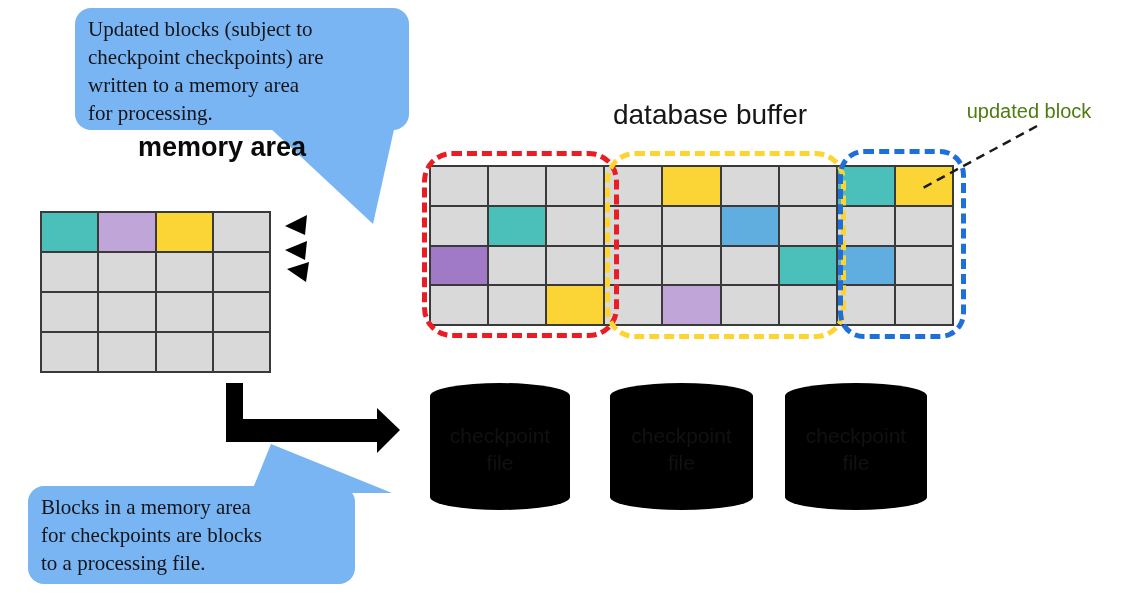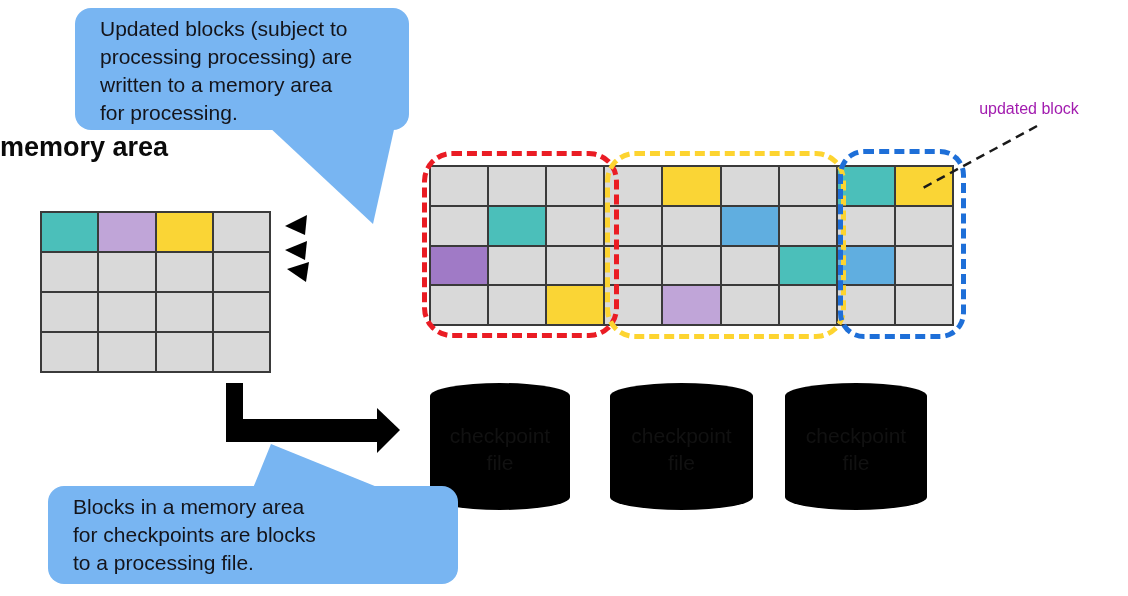--- a/index.html
+++ b/index.html
@@ -1,31 +1,31 @@
 <!DOCTYPE html>
 <html style="--bubble: #78B5F2; --arrow-orange: #D06F10; --dashed-red: #EA1C24; --dashed-yellow: #FDD430; --dashed-blue: #1E6FD8; --cell-teal: #4BBFBA; --cell-purple-light: #C0A5D8; --cell-purple-dark: #A07AC6; --cell-yellow: #FAD535; --cell-blue: #60AEE0; --cell-gray: #D9D9D9; --cylinder-fill: #C8E0F4; --cylinder-stroke: #7FA8CD;"><head>
 <meta charset="utf-8">
 <style>
   html,body{margin:0;padding:0;background:#fff;}
   .canvas{position:relative;width:1128px;height:596px;background:#fff;overflow:hidden;
           font-family:"Liberation Sans", sans-serif;}
 
   
   .bubble{position:absolute;z-index:4;background:var(--bubble);border-radius:16px;
-          color:#14141a;font-size:21px;line-height:28px;padding:7px 25px;box-sizing:border-box;}
+          color:#14141a;font-size:21px;line-height:28px;padding:7px 13px;box-sizing:border-box;font-family:Liberation Serif, serif;}
   .bubble-top{left:75px;top:8px;width:334px;height:122px;}
-  .bubble-bottom{left:48px;top:486px;width:410px;height:98px;}
+  .bubble-bottom{left:28px;top:486px;width:327px;height:98px;}
 
   
-  .memory-title{position:absolute;z-index:4;left:0;top:130px;width:306px;text-align:left;
+  .memory-title{position:absolute;z-index:4;left:0;top:130px;width:306px;text-align:right;
                 font-weight:bold;font-size:27px;line-height:35px;color:#0a0a0a;}
   .buffer-title{position:absolute;z-index:4;left:545px;top:99px;width:330px;text-align:center;
                 font-size:28px;color:#161616;}
   .updated-block-label{position:absolute;z-index:4;left:940px;top:100px;width:178px;text-align:center;
-                       font-size:16px;color:#a21caf;}
+                       font-size:20px;color:#4d7c0f;}
 
   
   .grid{position:absolute;z-index:1;display:grid;gap:2px;background:#3a3a3a;border:2px solid #3a3a3a;
         box-sizing:border-box;}
   #memory-grid{left:40px;top:211px;width:231px;height:162px;}
   #buffer-grid{left:429px;top:165px;width:525px;height:161px;}
   .cell{width:100%;height:100%;}
 
   
   .dashed{position:absolute;z-index:2;border-style:dashed;border-width:5px;box-sizing:border-box;}
@@ -135,34 +135,35 @@
       <ellipse cx="500" cy="396" rx="70" ry="13"></ellipse>
       <path d="M610,396 L610,497 A71.5,13 0 0 0 753,497 L753,396 Z"></path>
       <ellipse cx="681.5" cy="396" rx="71.5" ry="13"></ellipse>
       <path d="M785,396 L785,497 A71,13 0 0 0 927,497 L927,396 Z"></path>
       <ellipse cx="856" cy="396" rx="71" ry="13"></ellipse>
     </g>
   </svg>
 
   <div class="bubble bubble-top">
     <div>Updated blocks (subject to</div>
-    <div>processing processing) are</div>
+    <div>checkpoint checkpoints) are</div>
     <div>written to a memory area</div>
     <div>for processing.</div>
   </div>
 
   <div class="bubble bubble-bottom">
     <div>Blocks in a memory area</div>
     <div>for checkpoints are blocks</div>
     <div>to a processing file.</div>
   </div>
 
   <div class="memory-title">
     <div>memory area</div>
   </div>
+  <div class="buffer-title">database buffer</div>
   <div class="updated-block-label">updated block</div>
 
   <div class="cyl-label c1">
     <div>checkpoint</div>
     <div>file</div>
   </div>
   <div class="cyl-label c2">
     <div>checkpoint</div>
     <div>file</div>
   </div>

